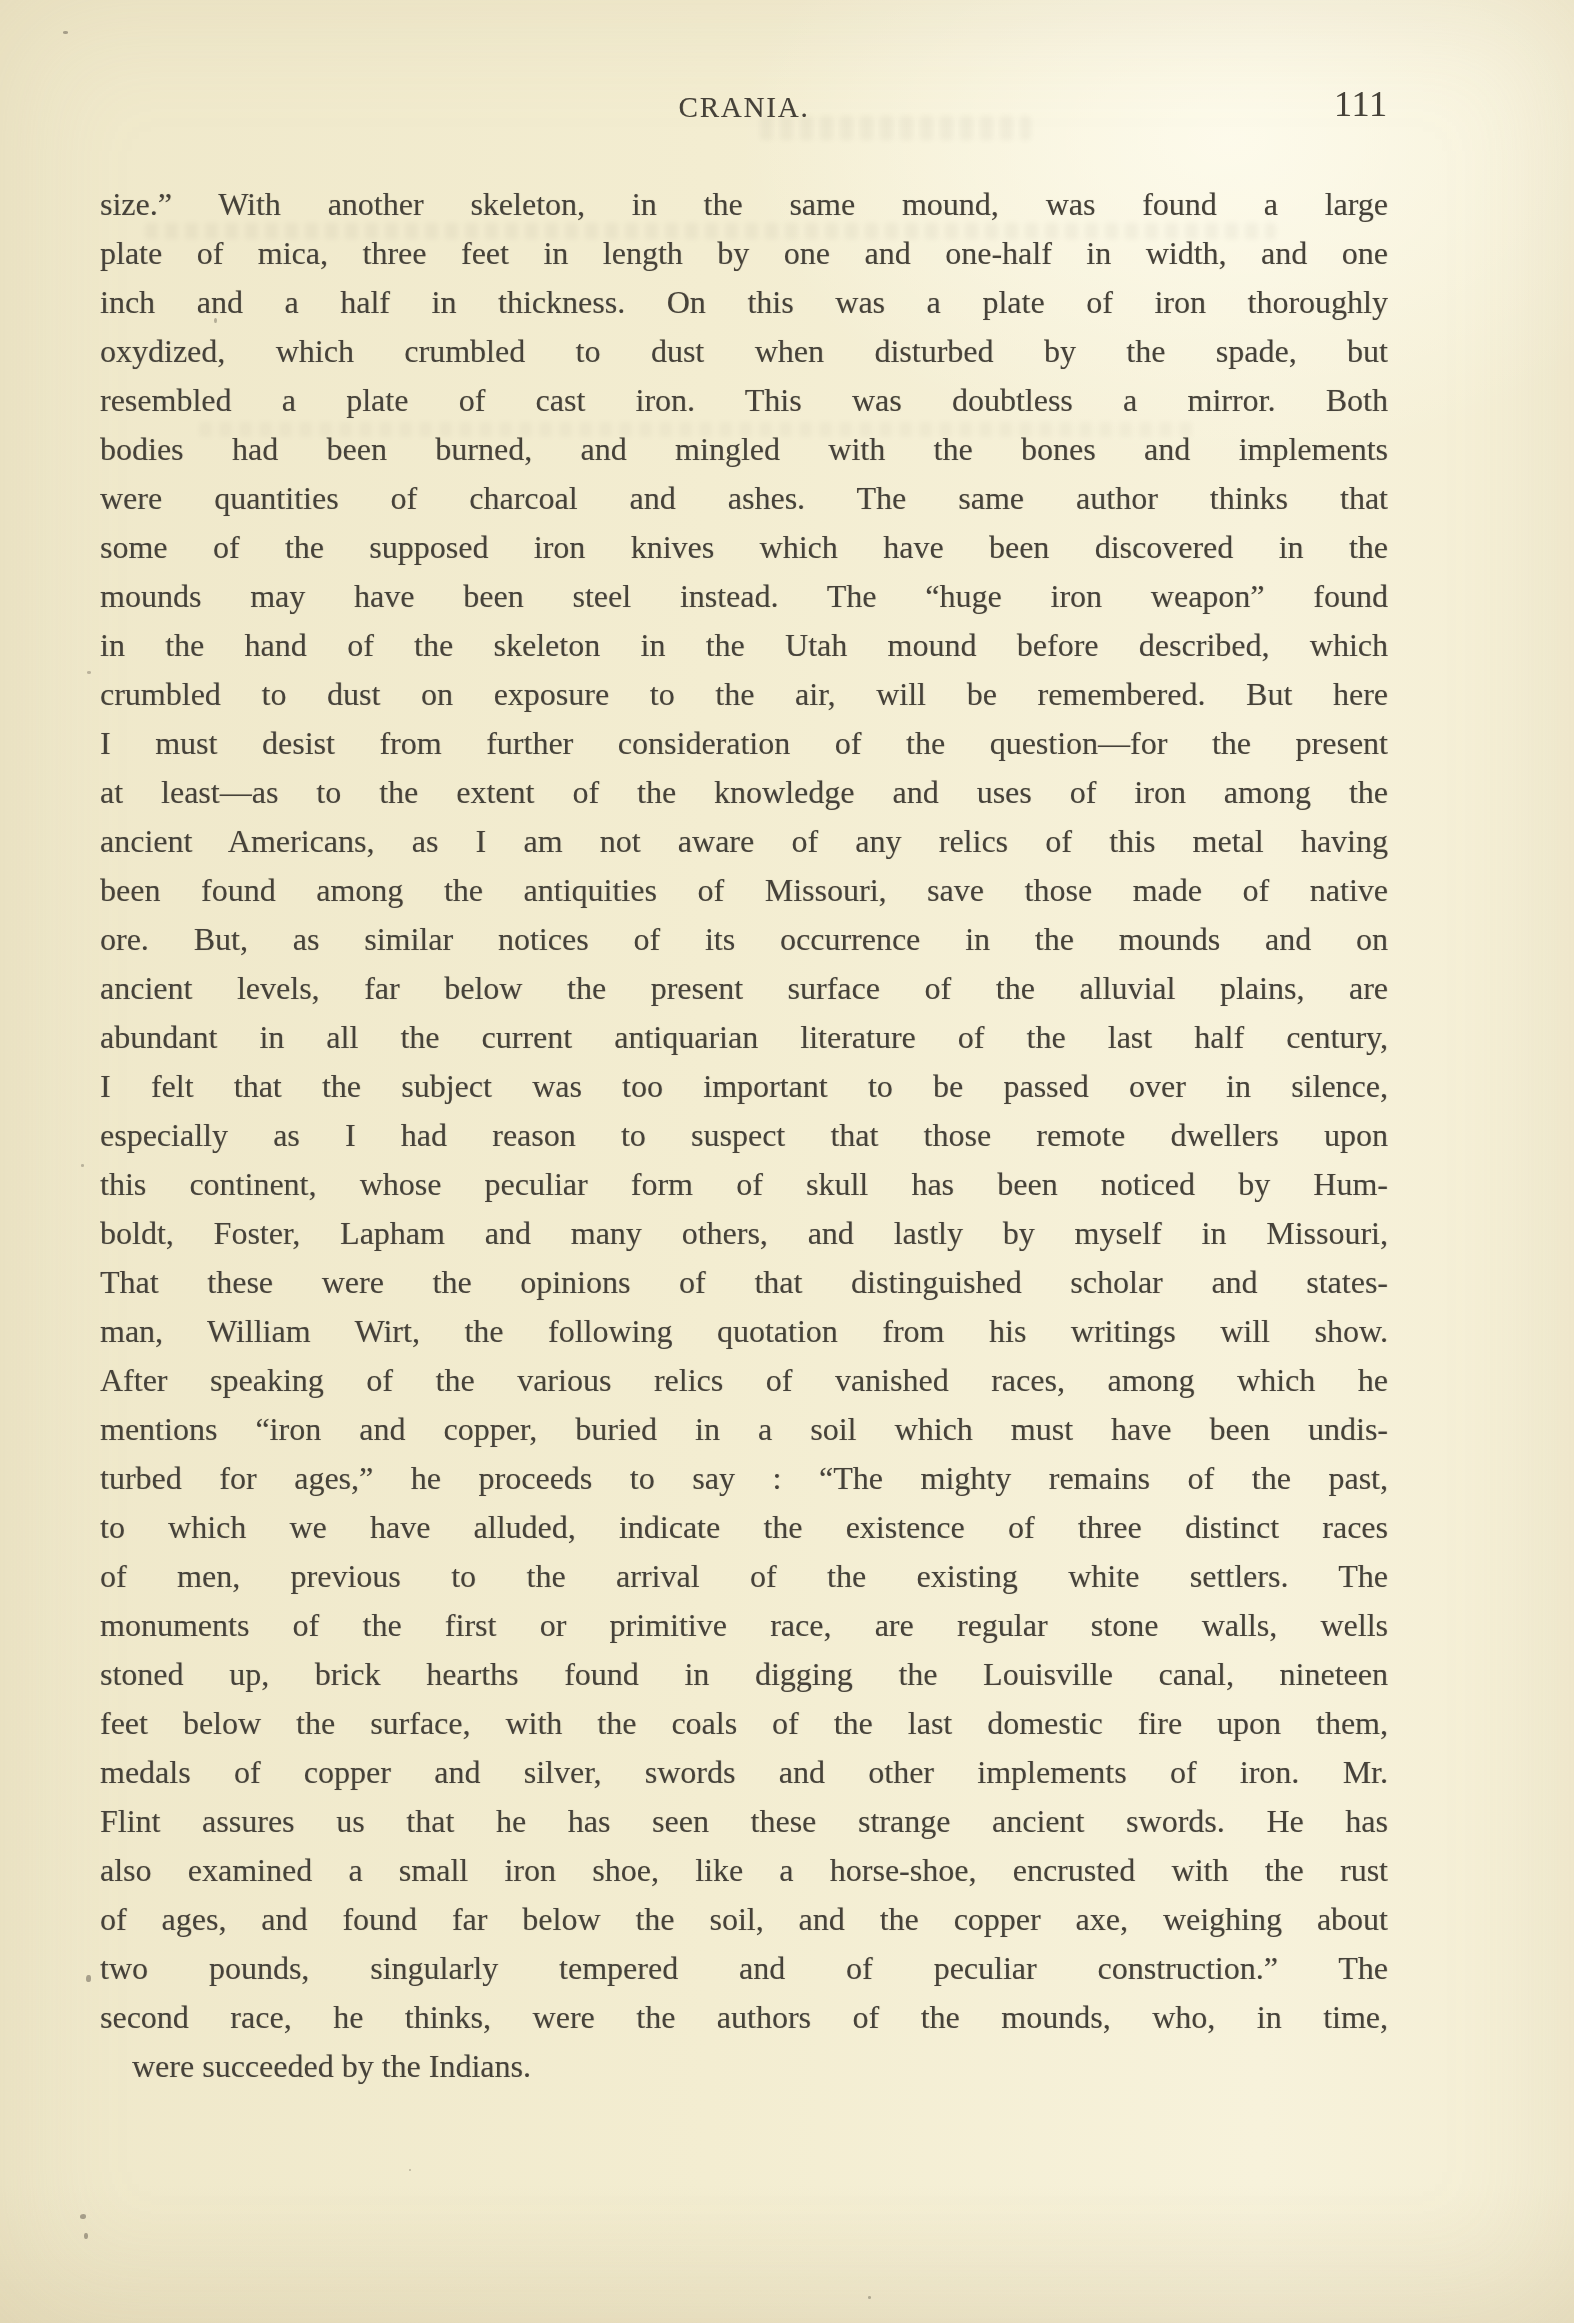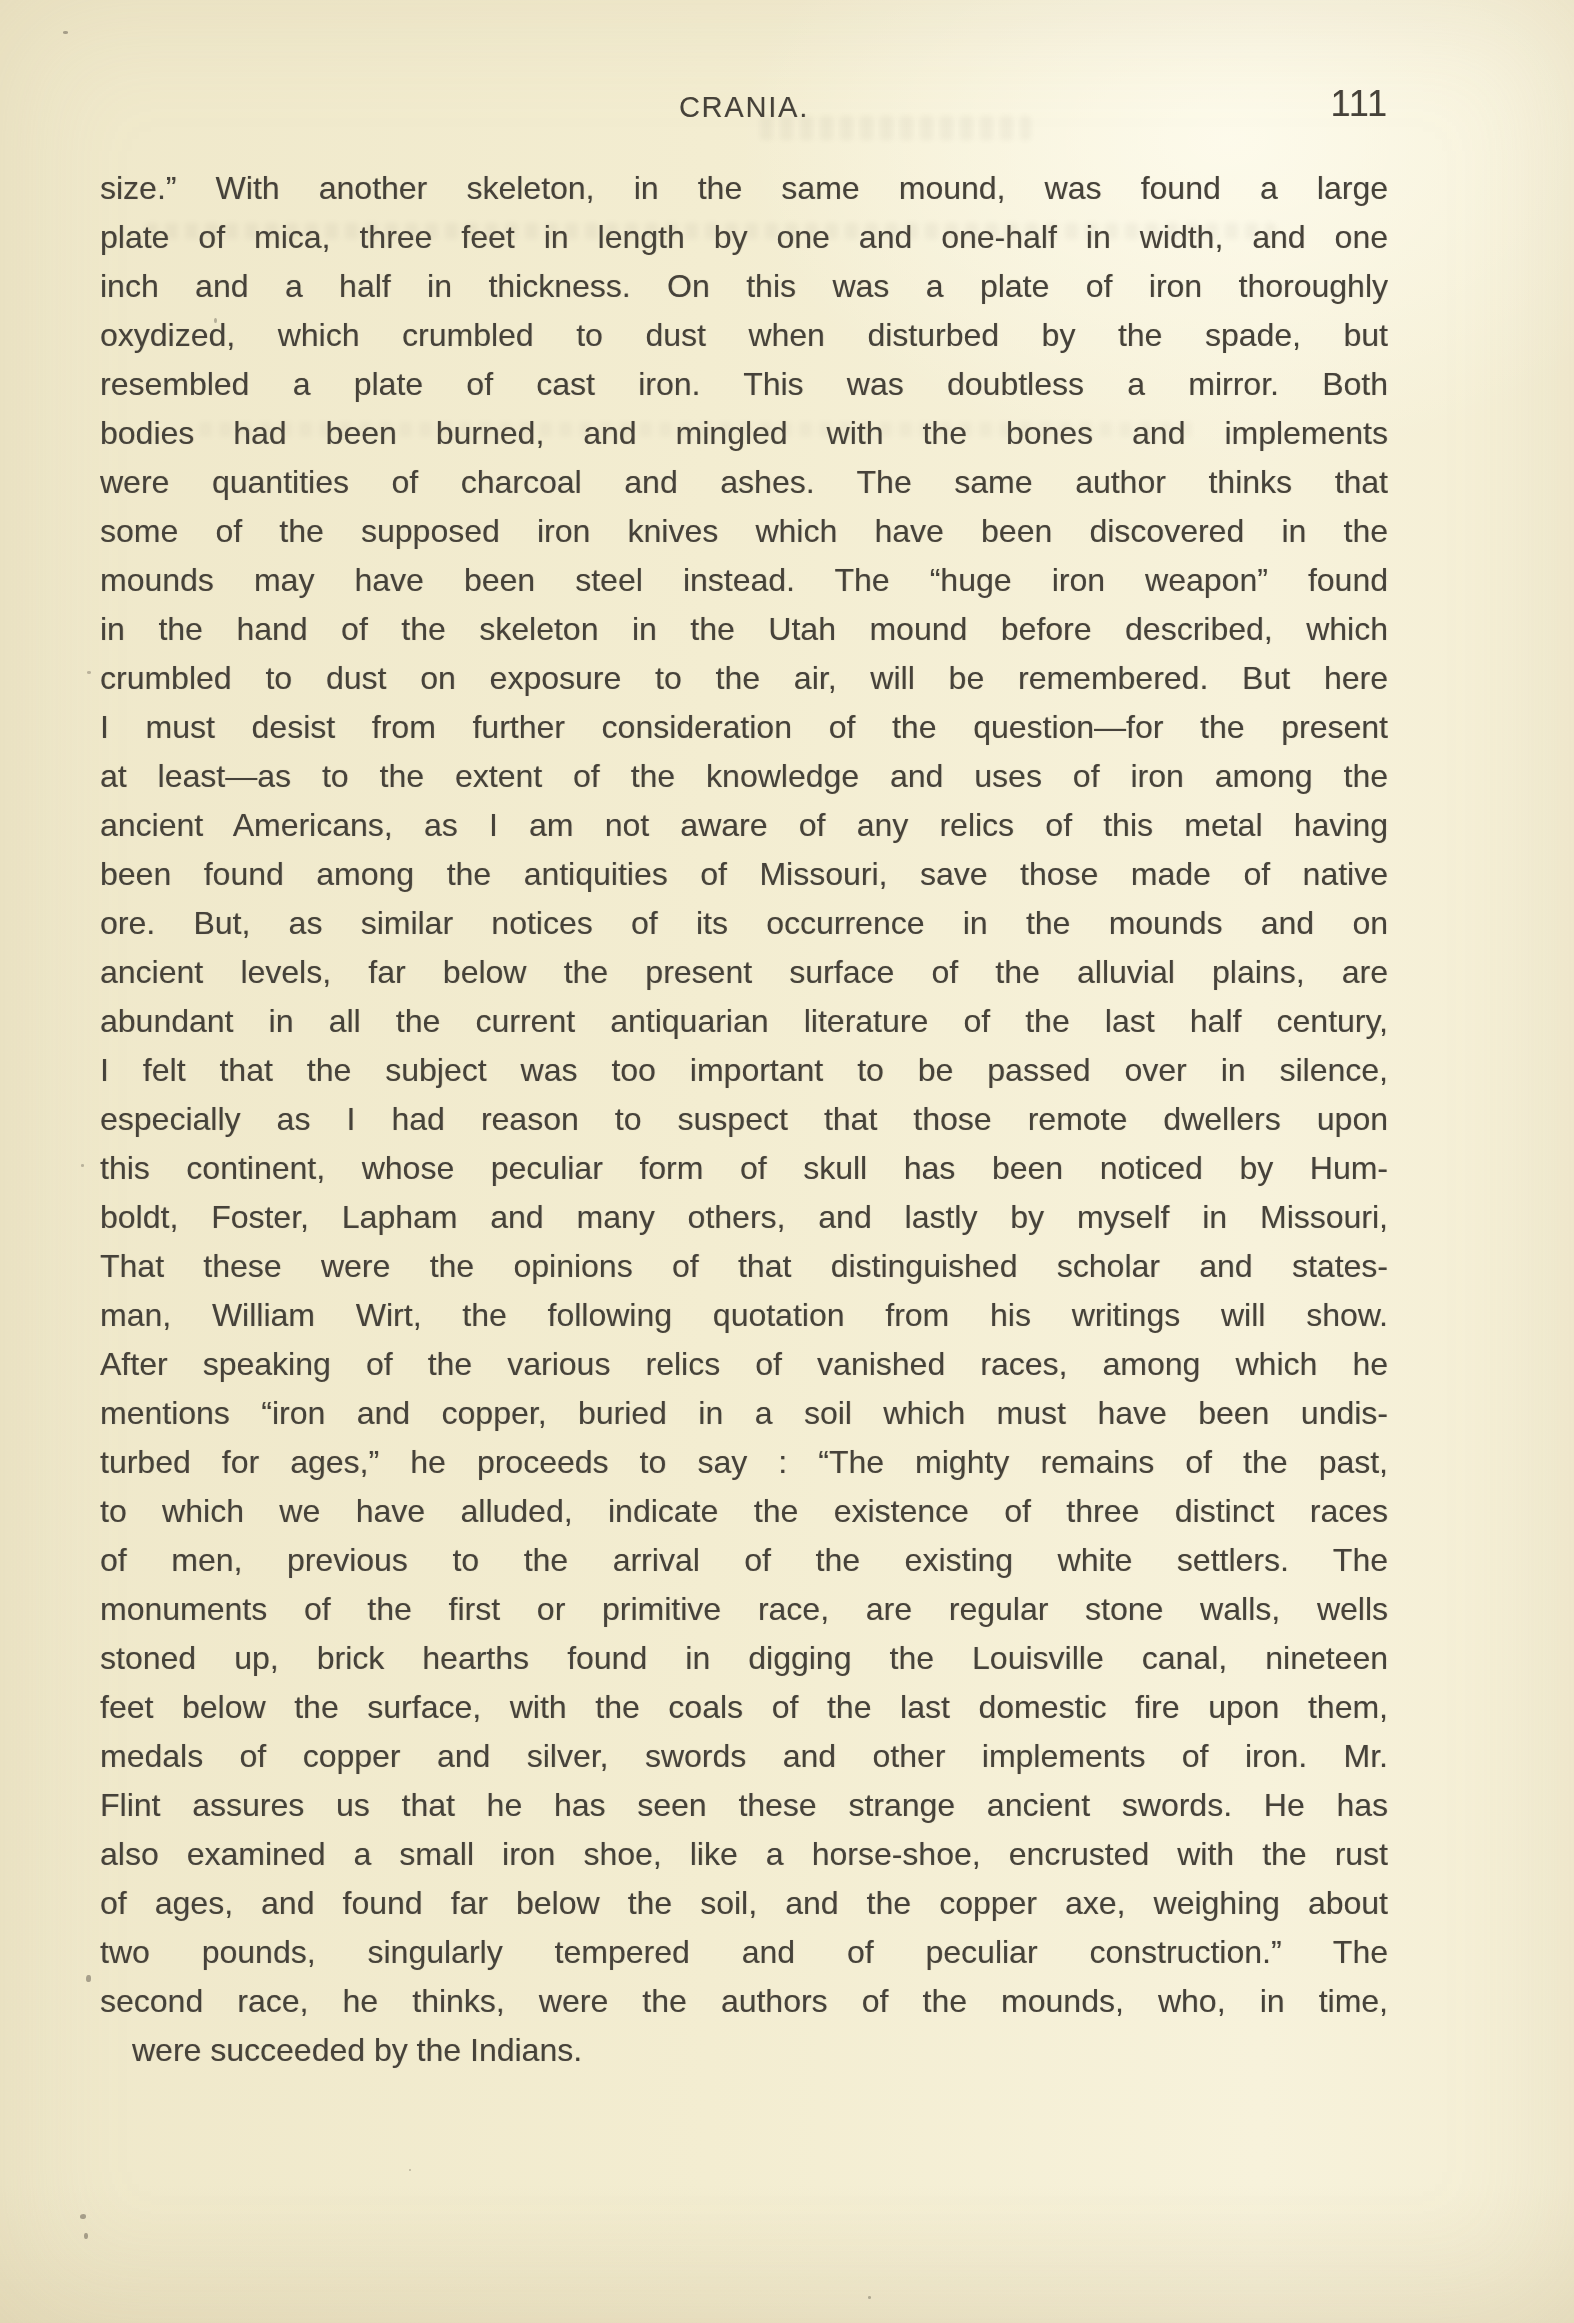--- a/index.html
+++ b/index.html
@@ -12,21 +12,21 @@
   .page {
     position: relative;
     width: 1574px;
     height: 2323px;
     overflow: hidden;
     background:
       radial-gradient(ellipse 814px 543px at 78% 6%, rgba(255,253,240,0.75), rgba(255,253,240,0) 60%),
       linear-gradient(to top, rgba(205,190,150,0.20), rgba(205,190,150,0) 6%),
       linear-gradient(90deg, #efe8ca 0%, var(--paper) 45%, #f7f2db 80%, #f4eed4 100%);
     box-shadow: inset 0 0 127px rgba(190,175,130,0.22);
-    font-family: Liberation Sans, sans-serif;
+    font-family: Liberation Serif, serif;
     color: var(--ink);
   }
 
   
   .running-title {
     position: absolute;
     top: 91px; left: 100px; width: 1288px;
     text-align: center;
     font-size: 29px;
     letter-spacing: 1.8px;
@@ -39,21 +39,21 @@
     text-align: right;
     font-size: 36px;
     letter-spacing: 0.9px;
     color: var(--ink);
     text-shadow: 0.4px 0.4px 0.6px rgba(90,85,70,0.35);
   }
 
   
   .body-text {
     position: absolute;
-    top: 164px; left: 100px; width: 1288px;
+    top: 180px; left: 100px; width: 1288px;
     font-size: 32px;
     line-height: 49px;
     color: var(--ink);
     text-shadow: 0.4px 0.4px 0.8px rgba(95,90,72,0.38);
   }
   .body-text .line {
     height: 49px;
     overflow: hidden;
     text-align: justify;
     text-align-last: justify;

